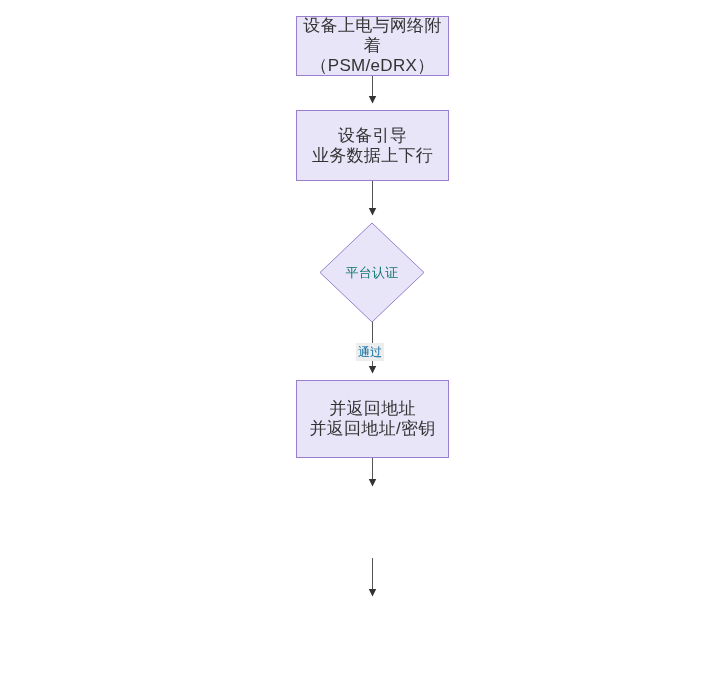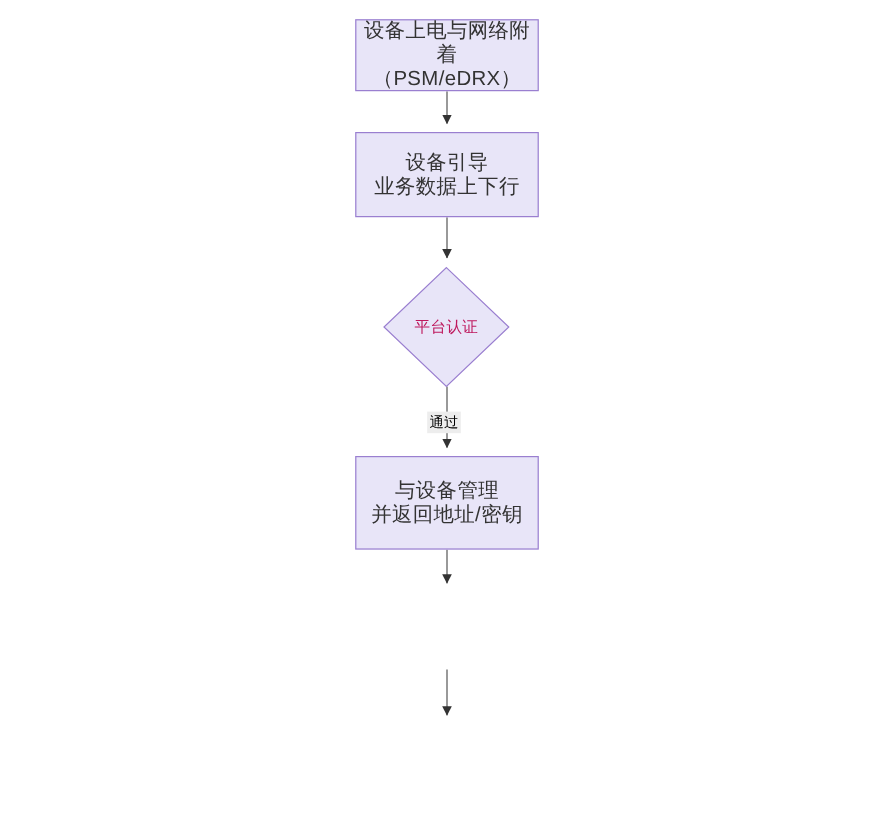--- a/index.html
+++ b/index.html
@@ -56,28 +56,28 @@
   }
   .diamond-label {
     position: absolute;
     left: 0;
     top: 0;
     width: 106px;
     height: 101px;
     display: flex;
     align-items: center;
     justify-content: center;
-    color: #be185d;
+    color: #0f766e;
     font-size: 13px;
     letter-spacing: 0.3px;
   }
   .edge-label {
     position: absolute;
     background: #ededed;
-    color: #000000;
+    color: #0369a1;
     font-size: 12px;
     line-height: 16px;
     padding: 1px 2px;
     white-space: nowrap;
   }
 </style>
 </head>
 <body>
 
 <div id="canvas">
@@ -113,19 +113,19 @@
   <div class="diamond-wrap" style="left:319px; top:222px;">
     <svg class="diamond-shape" viewBox="0 0 106 101" xmlns="http://www.w3.org/2000/svg">
       <polygon points="53,1 105,50.5 53,100 1,50.5" fill="#e8e5f8" stroke="#9a7fd0" stroke-width="1"></polygon>
     </svg>
     <div class="diamond-label">平台认证</div>
   </div>
 
   <div class="edge-label" style="left:356px; top:343px;">通过</div>
 
   <div class="node" style="left:296px; top:380px; width:153px; height:78px;">
-    <span class="line1">与设备管理</span>
+    <span class="line1">并返回地址</span>
     <span class="line2">并返回地址/密钥</span>
   </div>
 
 
 
 </div>
 
 </body></html>

